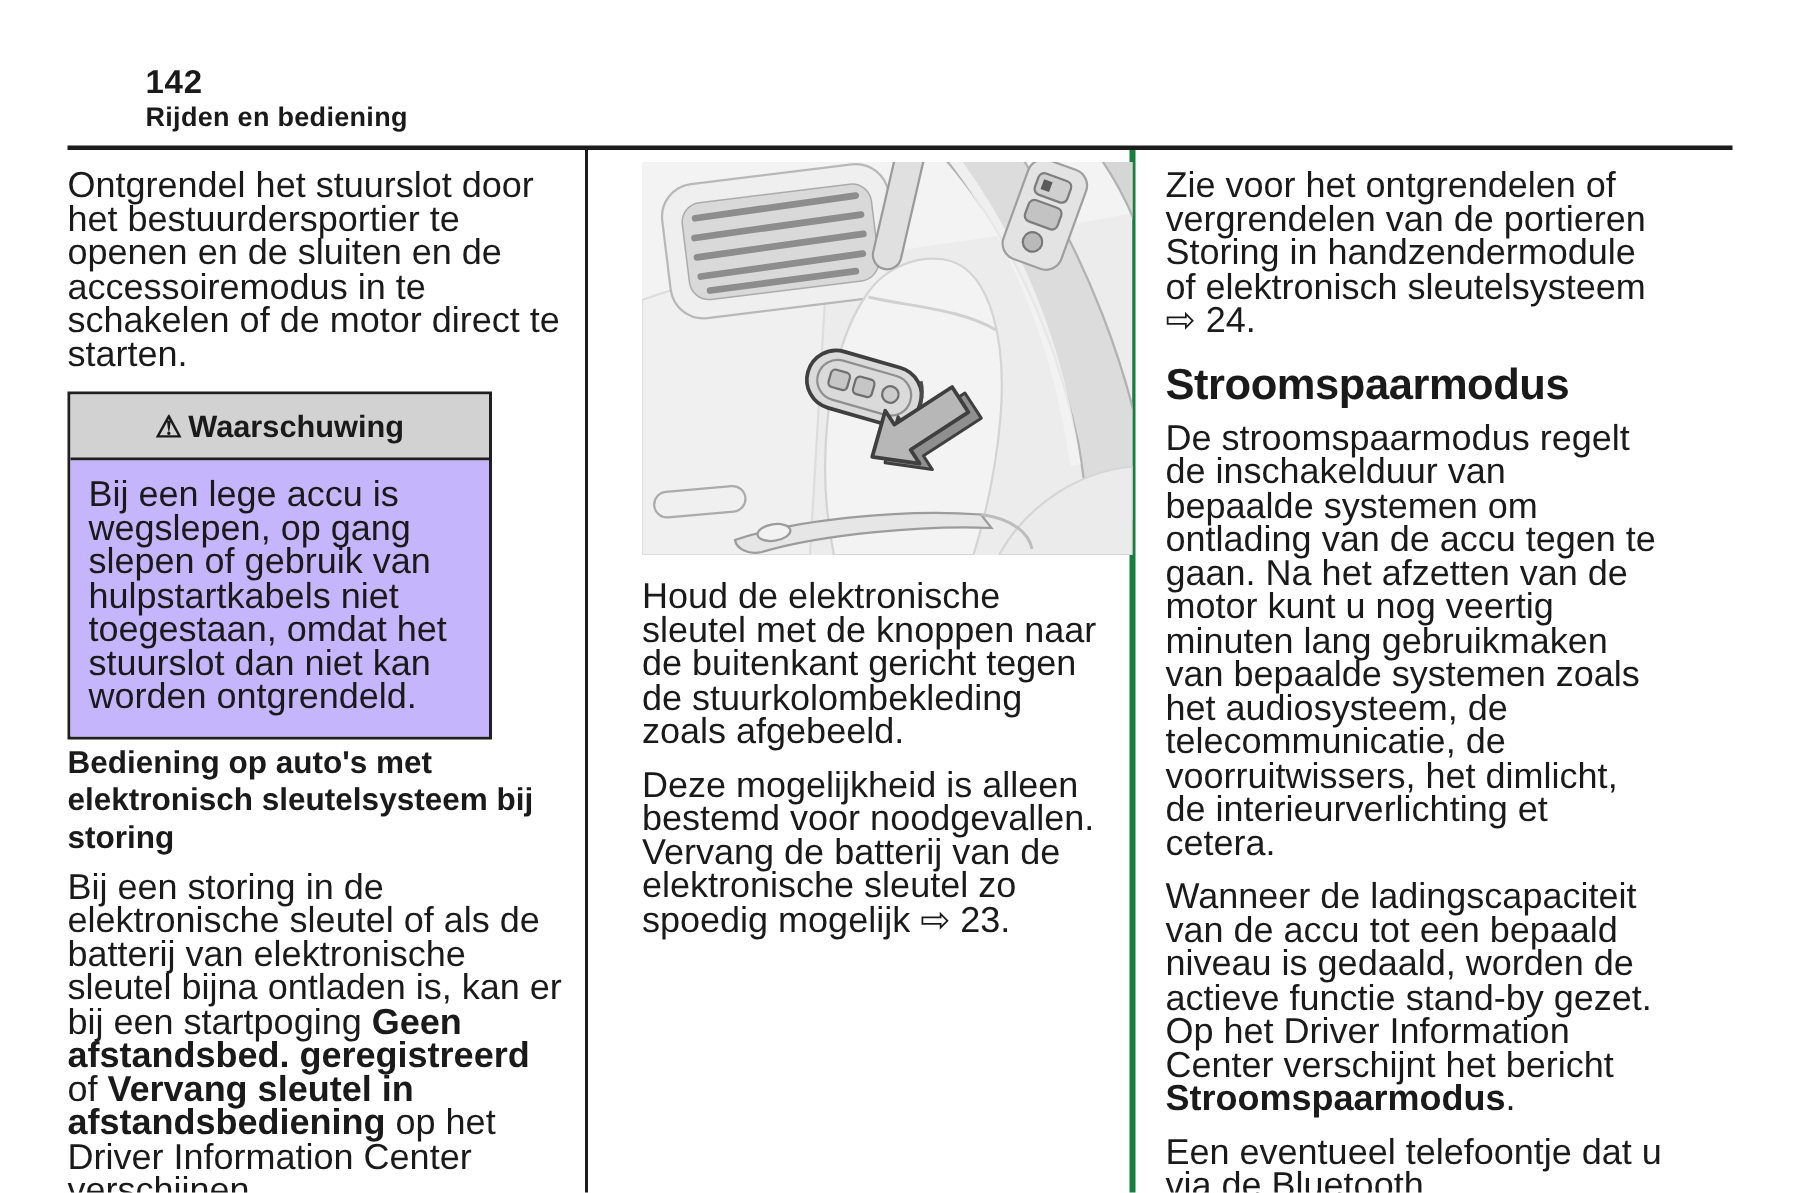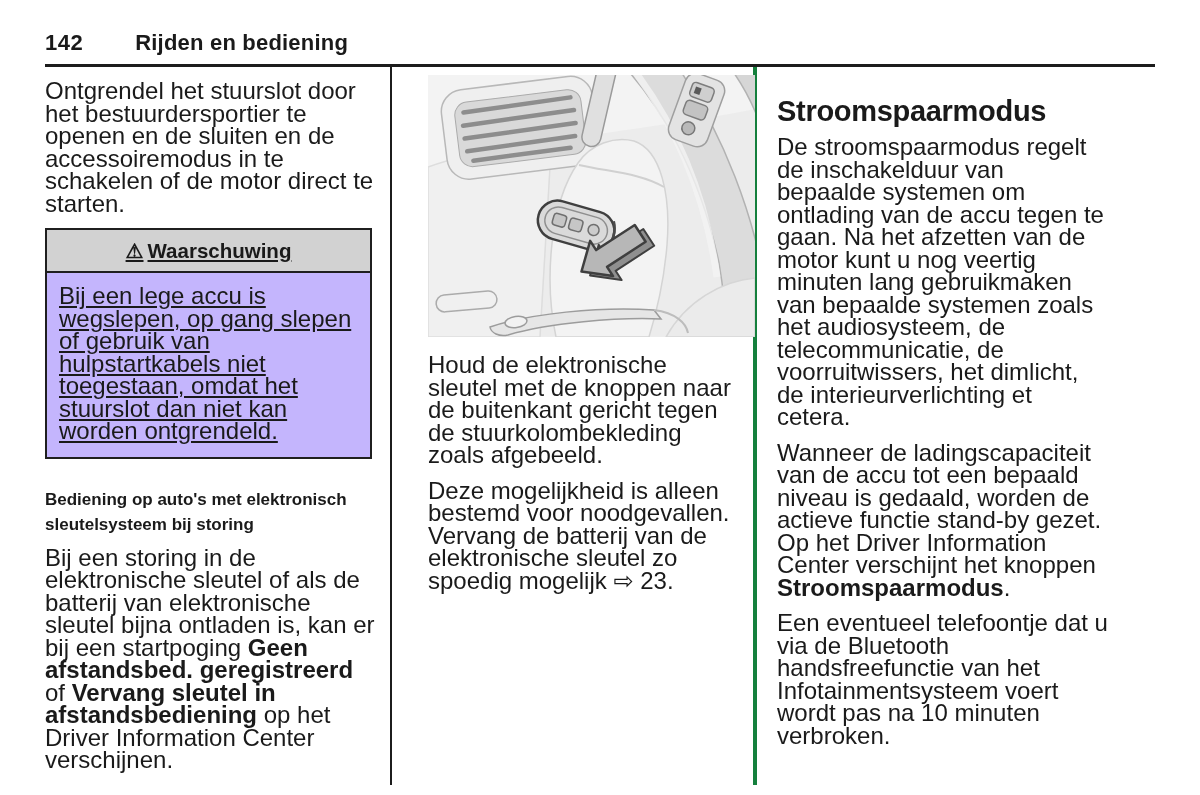--- a/index.html
+++ b/index.html
@@ -6,46 +6,47 @@
   body{
     width:1200px;height:795px;overflow:hidden;
     background:#ffffff;color:#1a1a1a;
     font-family:"Liberation Sans", sans-serif;
     -webkit-font-smoothing:antialiased;
   }
   .page{padding:0 45px;}
   
   .page-header{
     display:flex;align-items:baseline;
-    margin-top:30px;padding-bottom:8px;
+    margin-top:42px;padding-bottom:8px;
     border-bottom:3px solid #1c1c1c;
+    flex-direction:column;
   }
   .page-number{font-size:22px;font-weight:bold;letter-spacing:.5px;}
-  .chapter-title{font-size:22px;font-weight:bold;margin-left:52px;letter-spacing:.2px;}
+  .chapter-title{font-size:18px;font-weight:bold;margin-left:52px;letter-spacing:.2px;}
   
   .content{
     display:grid;
     grid-template-columns:347px 365px 1fr;
     min-height:718px;
     align-items:stretch;
   }
   .col{box-sizing:border-box;}
   .col-left{border-right:2px solid #1c1c1c;padding:13px 15px 0 0;}
   .col-mid{border-right:4px solid #15803d;padding:8px 15px 0 4px;margin-left:32px;}
   .col-right{padding:13px 0 0 20px;}
   
   p{font-size:24px;line-height:22.5px;margin:0 0 13px 0;max-width:332px;}
   .b{font-weight:bold;}
   h2{font-size:29px;line-height:33px;font-weight:bold;margin:15px 0 8px 0;letter-spacing:-.3px;}
-  h3{font-size:17px;line-height:25px;font-weight:bold;margin:28px 0 10px 0;max-width:335px;}
+  h3{font-size:21px;line-height:25px;font-weight:bold;margin:3px 0 10px 0;max-width:335px;}
   
   .warning-box{
     border:2.5px solid #1f1f1f;
     margin:6px 0 0 0;
-    width:327px;box-sizing:border-box;text-decoration:underline;
+    width:283px;box-sizing:border-box;
   }
   .warning-box-header{
     background:#d2d2d2;
     border-bottom:2.5px solid #1f1f1f;
     text-align:center;
     padding:9px 0 8px 0;
     font-size:20.5px;font-weight:bold;
   }
   .warning-icon{font-weight:bold;margin-right:4px;font-size:20px;}
   .warning-box-body{padding:12px 12px 14px 12px;background:#c4b5fd;}
@@ -151,22 +152,23 @@
         <g transform="rotate(-5 38 226)">
           <rect x="8" y="218" width="61" height="17" rx="8.5" fill="#f0f0f0" stroke="#ababab" stroke-width="1.5"></rect>
         </g>
       </svg>
 
       <p>Houd de elektronische sleutel met de knoppen naar de buitenkant gericht tegen de stuurkolombekleding zoals afgebeeld.</p>
       <p>Deze mogelijkheid is alleen bestemd voor noodgevallen. Vervang de batterij van de elektronische sleutel zo spoedig mogelijk ⇨ 23.</p>
     </div>
 
     <div class="col col-right">
+      <p>Zie voor het ontgrendelen of vergrendelen van de portieren Storing in handzendermodule of elektronisch sleutelsysteem ⇨ 24.</p>
 
       <h2>Stroomspaarmodus</h2>
       <p>De stroomspaarmodus regelt de inschakelduur van bepaalde systemen om ontlading van de accu tegen te gaan. Na het afzetten van de motor kunt u nog veertig minuten lang gebruikmaken van bepaalde systemen zoals het audiosysteem, de telecommunicatie, de voorruitwissers, het dimlicht, de interieurverlichting et cetera.</p>
 
-      <p><span>Wanneer de ladingscapaciteit van de accu tot een bepaald niveau is gedaald, worden de actieve functie stand-by gezet. Op het Driver Information Center verschijnt het knoppen </span><span class="b">Stroomspaarmodus</span><span>.</span></p>
+      <p><span>Wanneer de ladingscapaciteit van de accu tot een bepaald niveau is gedaald, worden de actieve functie stand-by gezet. Op het Driver Information Center verschijnt het bericht </span><span class="b">Stroomspaarmodus</span><span>.</span></p>
       <p>Een eventueel telefoontje dat u via de Bluetooth handsfreefunctie van het Infotainmentsysteem voert wordt pas na 10 minuten verbroken.</p>
     </div>
 
   </div>
 </div>
 
 </body></html>

